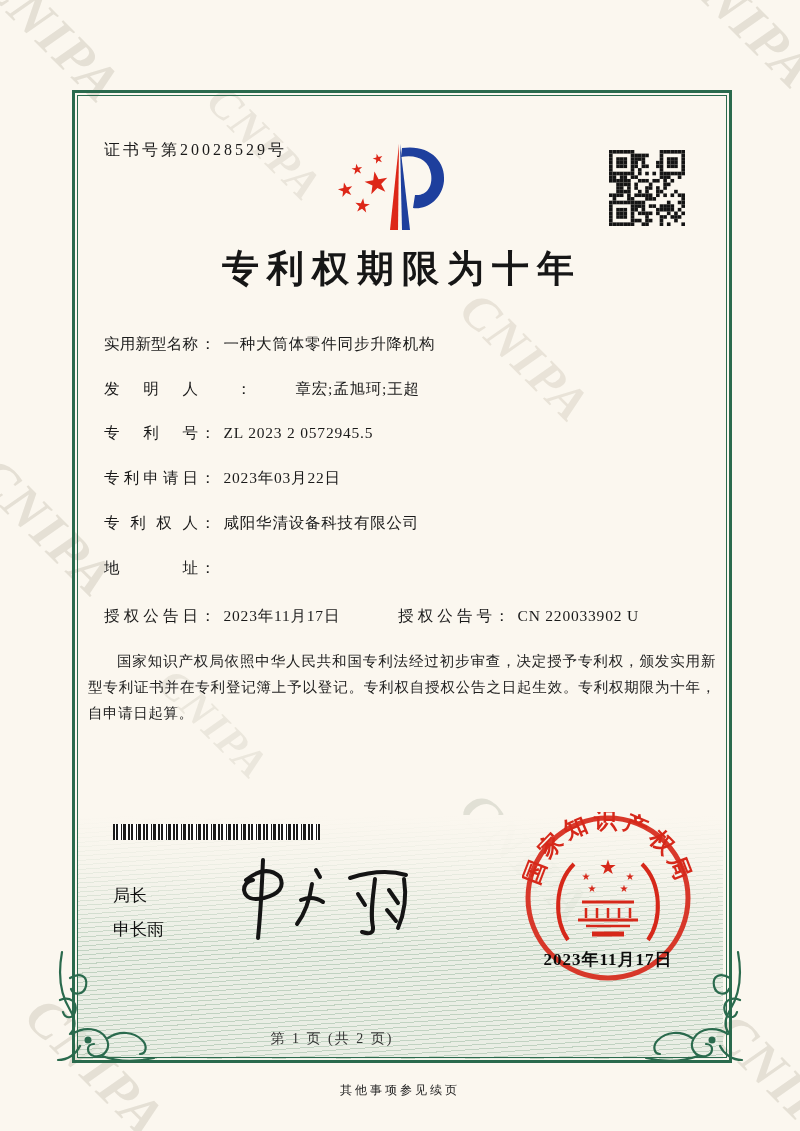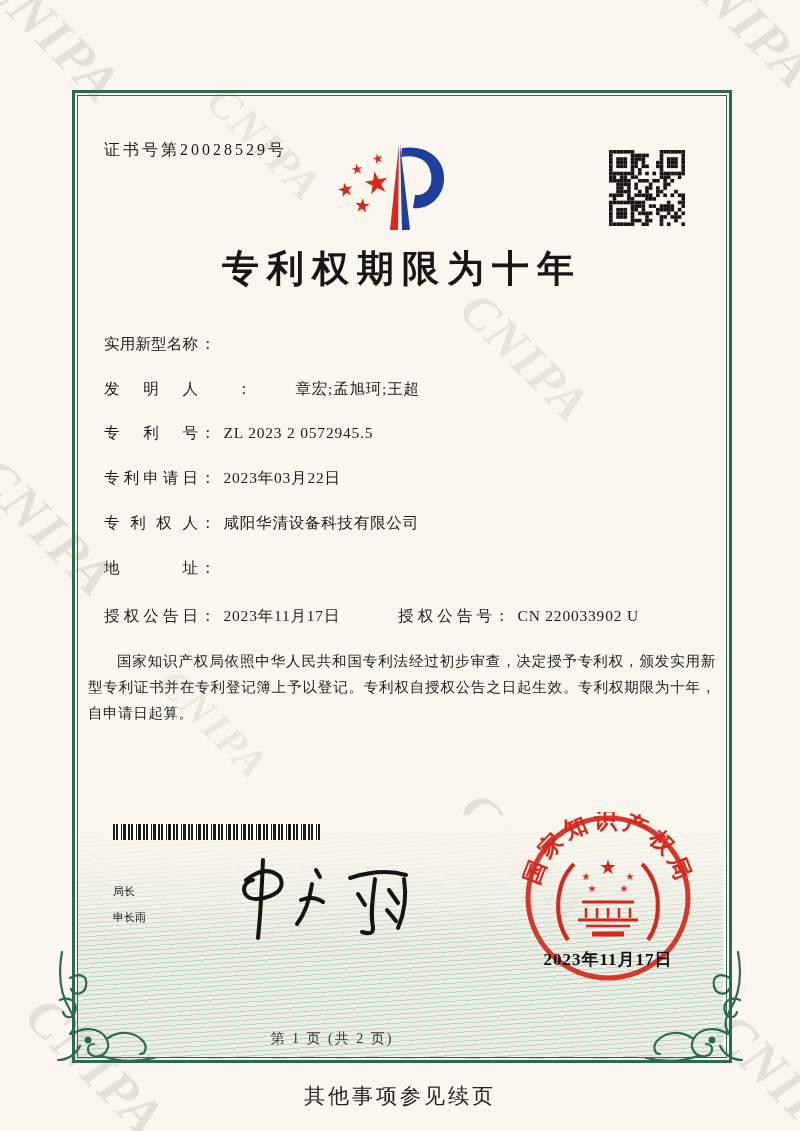--- a/index.html
+++ b/index.html
@@ -66,30 +66,30 @@
     position:absolute; left:88px; top:648px; width:628px;
     font-size:14.5px; line-height:1.8; letter-spacing:0.6px; text-align:justify; color:#222;
   }
   .paras p{margin:0 0 8px 0; text-indent:2em;}
   .barcode{
     position:absolute; left:113px; top:824px; width:207px; height:16px;
     background:repeating-linear-gradient(90deg,
       #1a1a1a 0 2px,#fff 2px 3px,#1a1a1a 3px 5px,#fff 5px 8px,
       #1a1a1a 8px 9px,#fff 9px 10px,#1a1a1a 10px 13px,#fff 13px 15px);
   }
-  .officer{position:absolute; left:113px; top:884px; font-family:"Liberation Sans","DejaVu Sans",sans-serif; font-size:11px; font-weight:500; color:#111;}
+  .officer{position:absolute; left:113px; top:884px; font-family:"Liberation Sans","DejaVu Sans",sans-serif; font-size:17px; font-weight:500; color:#111;}
   .officer div{margin-bottom:11px;}
   .signature{position:absolute; left:232px; top:852px;}
   .seal{position:absolute; left:522px; top:812px; width:172px; height:172px;}
   .seal-date{
     position:absolute; left:522px; top:948px; width:172px; text-align:center;
     font-size:17px; font-weight:700; color:#0d0d0d; letter-spacing:1px;
   }
   .page-no{position:absolute; left:72px; top:1030px; width:520px; text-align:center; font-size:14px; color:#333; letter-spacing:2px;}
-  .cont-note{position:absolute; left:0; top:1082px; width:800px; text-align:center; font-size:21px; color:#222; letter-spacing:3px;}
+  .cont-note{position:absolute; left:0; top:1082px; width:800px; text-align:center; font-size:12px; color:#222; letter-spacing:3px;}
 </style>
 </head>
 <body>
 
 <div class="page">
 
   <div>
     <span class="wm">CNIPA</span>
     <span class="wm">CNIPA</span>
     <span class="wm">CNIPA</span>
@@ -385,20 +385,21 @@
           <rect x="50.67" y="72.38" width="3.62" height="3.62" fill="#141414"></rect>
           <rect x="57.90" y="72.38" width="3.62" height="3.62" fill="#141414"></rect>
           <rect x="72.38" y="72.38" width="3.62" height="3.62" fill="#141414"></rect>
         </svg></div>
 
     <div class="doc-title">专利权期限为十年</div>
 
     <div class="row r1">
       <span class="lbl">实用新型名称</span>
       <span class="colon">：</span>
+      <span class="val">一种大筒体零件同步升降机构</span>
     </div>
     <div class="row r2">
       <span class="lbl">发明人</span>
       <span class="colon">：</span>
       <span class="val">章宏;孟旭珂;王超</span>
     </div>
     <div class="row r3">
       <span class="lbl">专利号</span>
       <span class="colon">：</span>
       <span class="val">ZL 2023 2 0572945.5</span>

